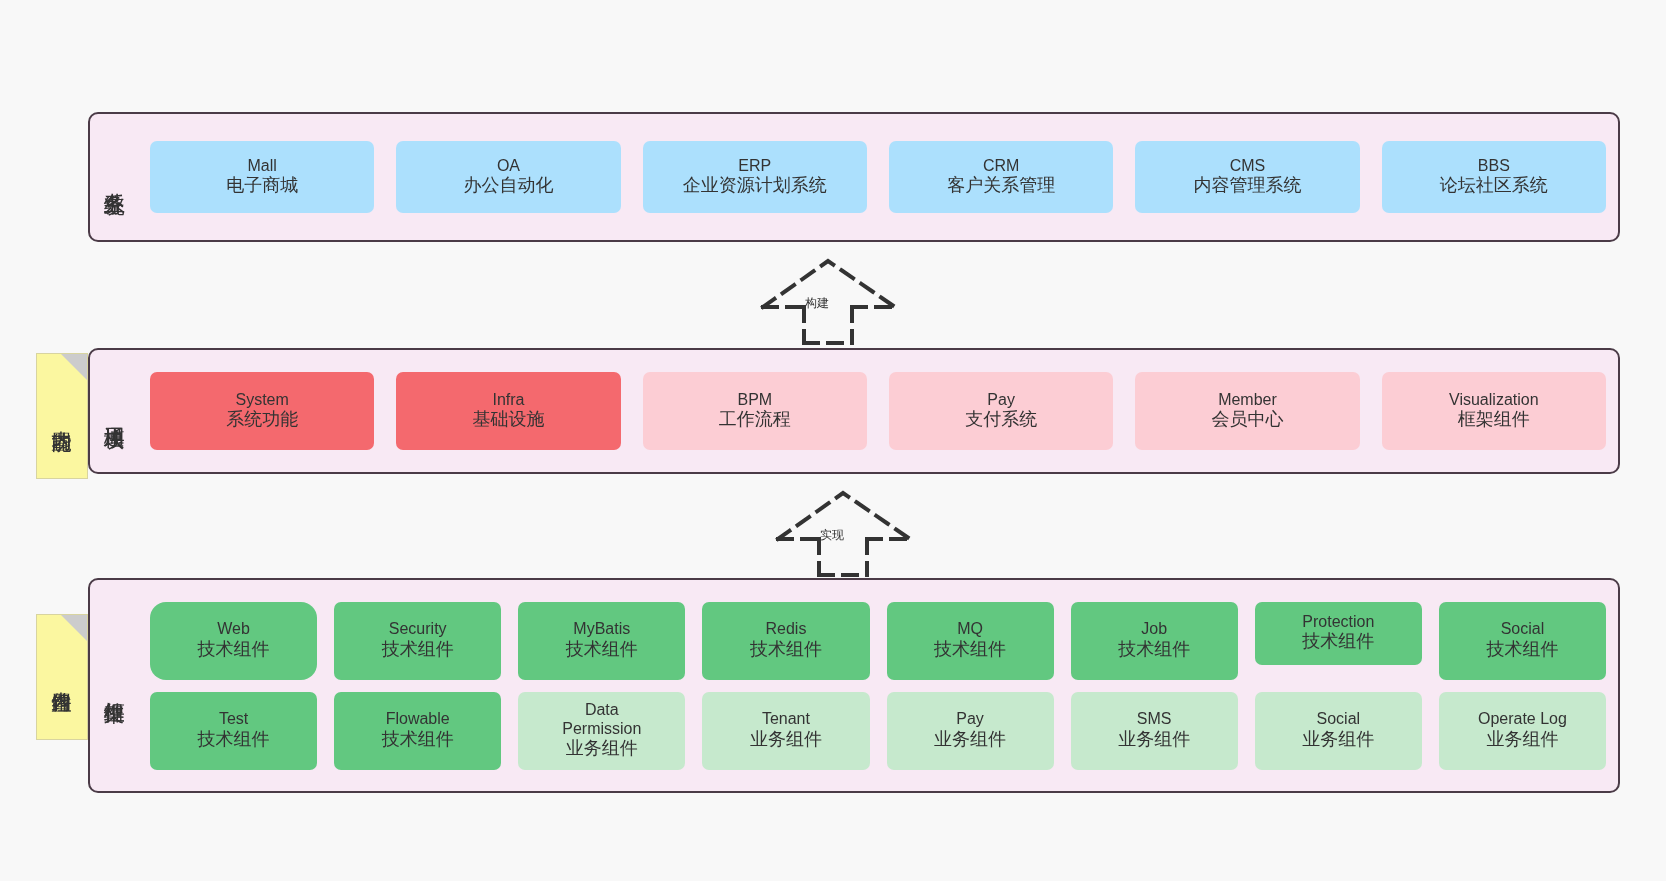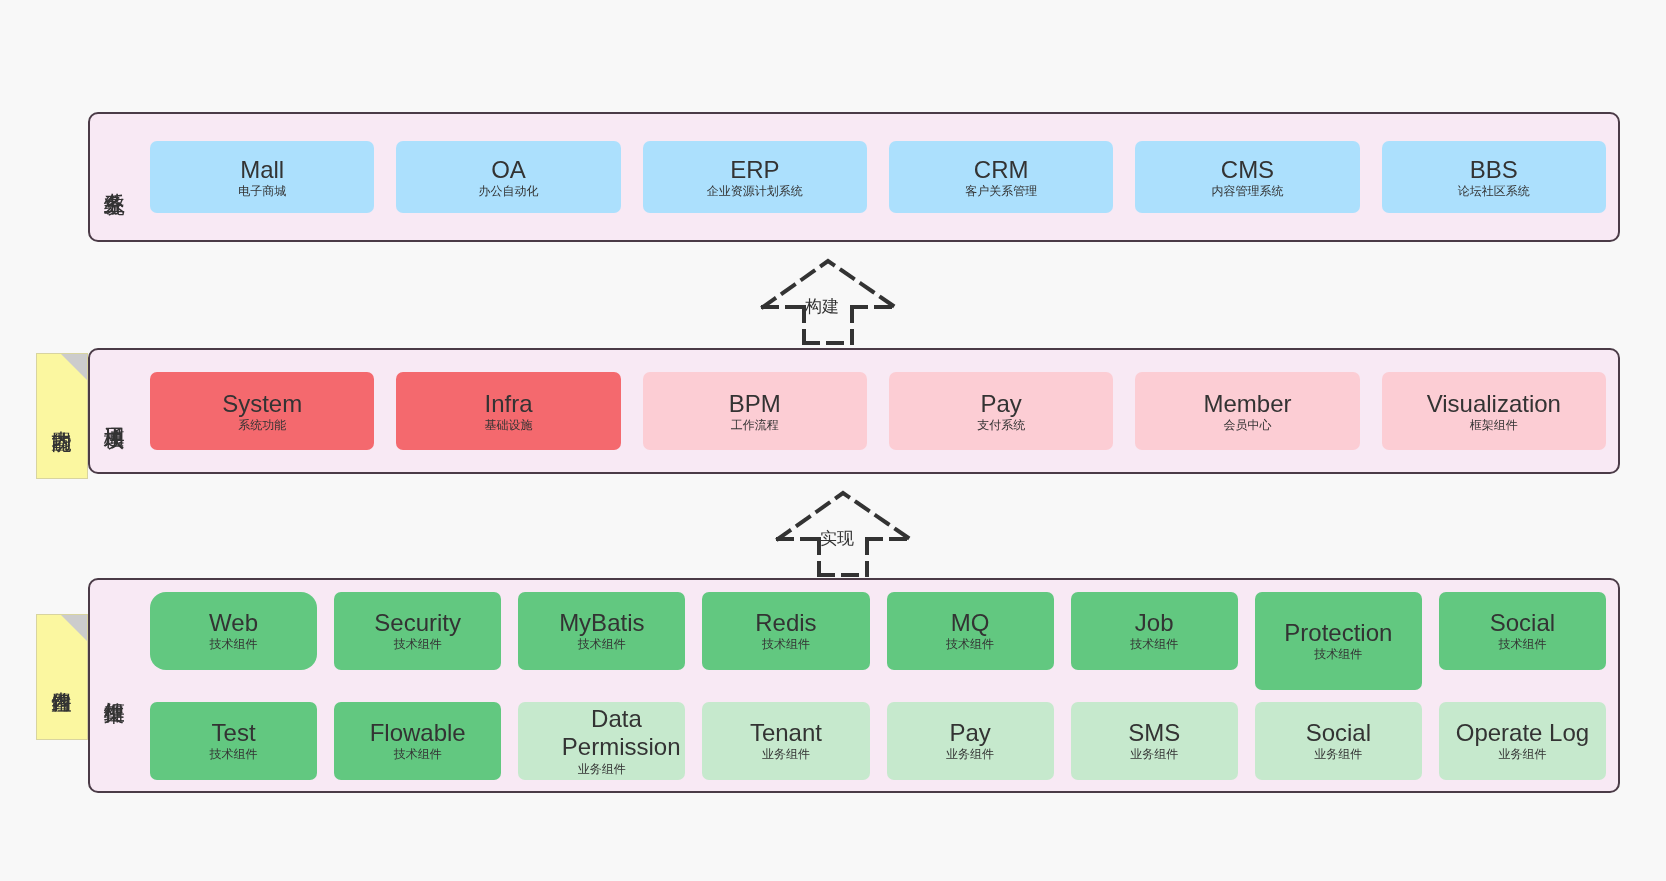--- a/index.html
+++ b/index.html
@@ -63,27 +63,26 @@
     border-radius: 7px;
     display: flex;
     flex-direction: column;
     align-items: center;
     justify-content: center;
     text-align: center;
     box-sizing: border-box;
     padding: 4px 6px;
   }
   .cell .en {
-    font-size: 24px;
+    font-size: 16px;
     line-height: 1.18;
     color: #333333;
-    text-align: right;
   }
   .cell .cn {
-    font-size: 12px;
+    font-size: 18px;
     line-height: 1.22;
     color: #333333;
     text-align: center;
   }
 
   
   .c-blue        { background: #ace0fd; }
   .c-red         { background: #f4696e; }
   .c-pink        { background: #fccdd4; }
   .c-green       { background: #62c880; }
@@ -117,21 +116,21 @@
     border-left: 26px solid transparent;
     border-top: 26px solid #cccccc;
   }
 
   
   .arrow {
     position: absolute;
   }
   .arrow-label {
     position: absolute;
-    font-size: 17px;
+    font-size: 12px;
     color: #333333;
     background: transparent;
     white-space: nowrap;
     text-align: center;
   }
 </style>
 </head>
 <body>
 
 <div class="layer" id="layer-0" style="left:88px; top:112px; width:1532px; height:130px;">
@@ -254,21 +253,21 @@
         <div class="cn">技术组件</div>
       </div>
       <div class="cell c-green" style="height:78px;">
         <div class="en">MQ</div>
         <div class="cn">技术组件</div>
       </div>
       <div class="cell c-green" style="height:78px;">
         <div class="en">Job</div>
         <div class="cn">技术组件</div>
       </div>
-      <div class="cell c-green" style="height:98px;">
+      <div class="cell c-green" style="height:63px;">
         <div class="en">Protection</div>
         <div class="cn">技术组件</div>
       </div>
       <div class="cell c-green" style="height:78px;">
         <div class="en">Social</div>
         <div class="cn">技术组件</div>
       </div>
     </div>
 
     <div class="row" style="gap:17px;">

